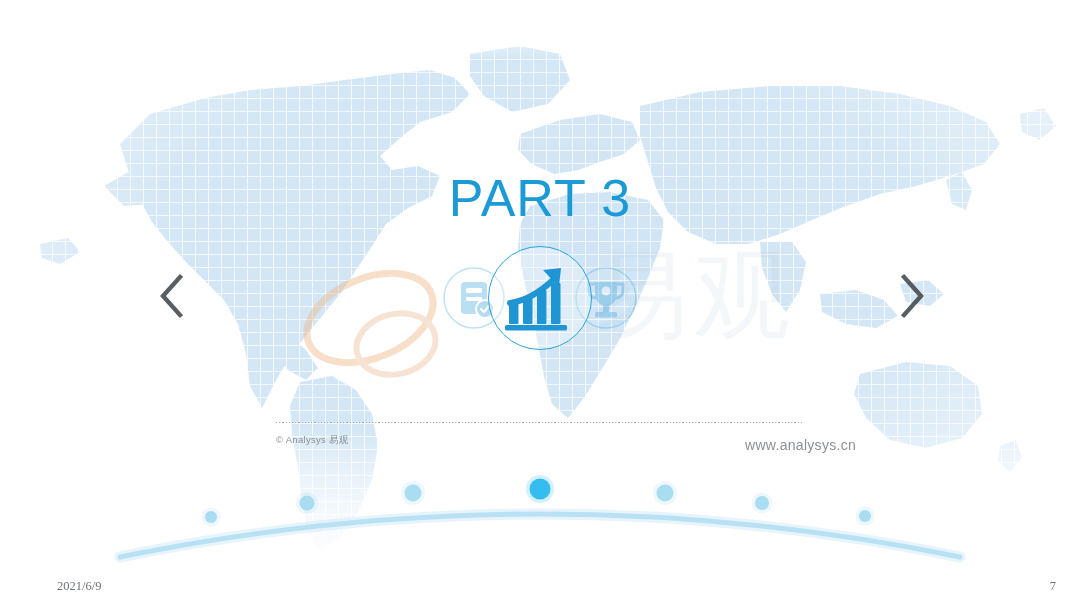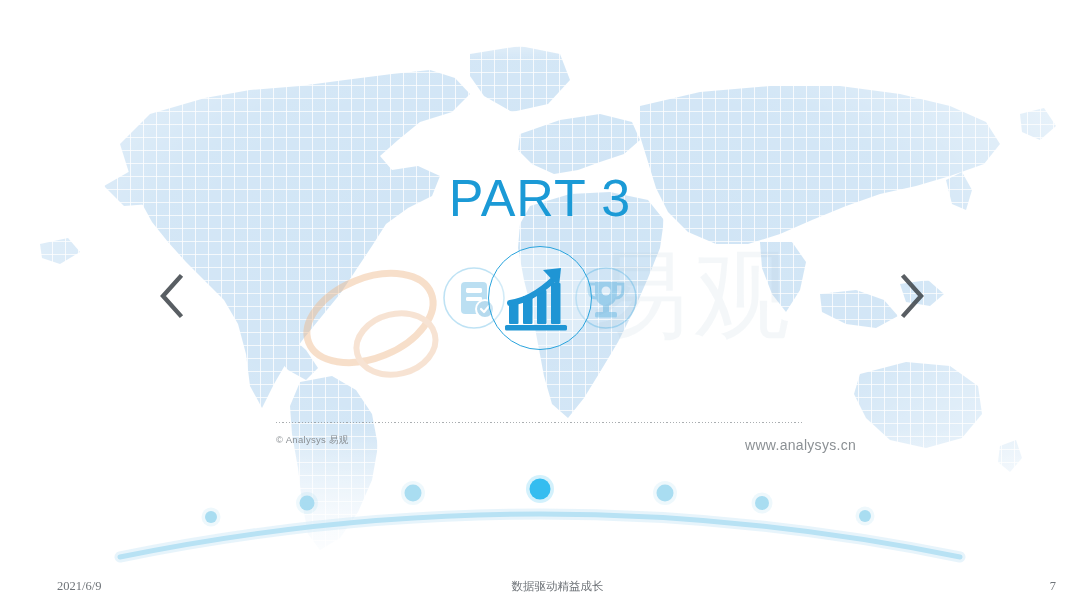--- a/index.html
+++ b/index.html
@@ -396,17 +396,16 @@
         <circle cx="665" cy="38" r="8.5" fill="#9fd8ef" opacity="0.88"></circle>
         <circle cx="762" cy="48" r="10.5" fill="#9fd8ef" opacity="0.18"></circle>
         <circle cx="762" cy="48" r="7" fill="#9fd8ef" opacity="0.88"></circle>
         <circle cx="865" cy="61" r="9.5" fill="#9fd8ef" opacity="0.18"></circle>
         <circle cx="865" cy="61" r="6" fill="#9fd8ef" opacity="0.88"></circle>
       </g>
   </svg>
 
   <div id="footer">
     <span id="footer-date">2021/6/9</span>
-    <span id="footer-slogan">数据驱动精益成长</span>
     <span id="footer-page">7</span>
   </div>
 
 </div>
 
 </body></html>

